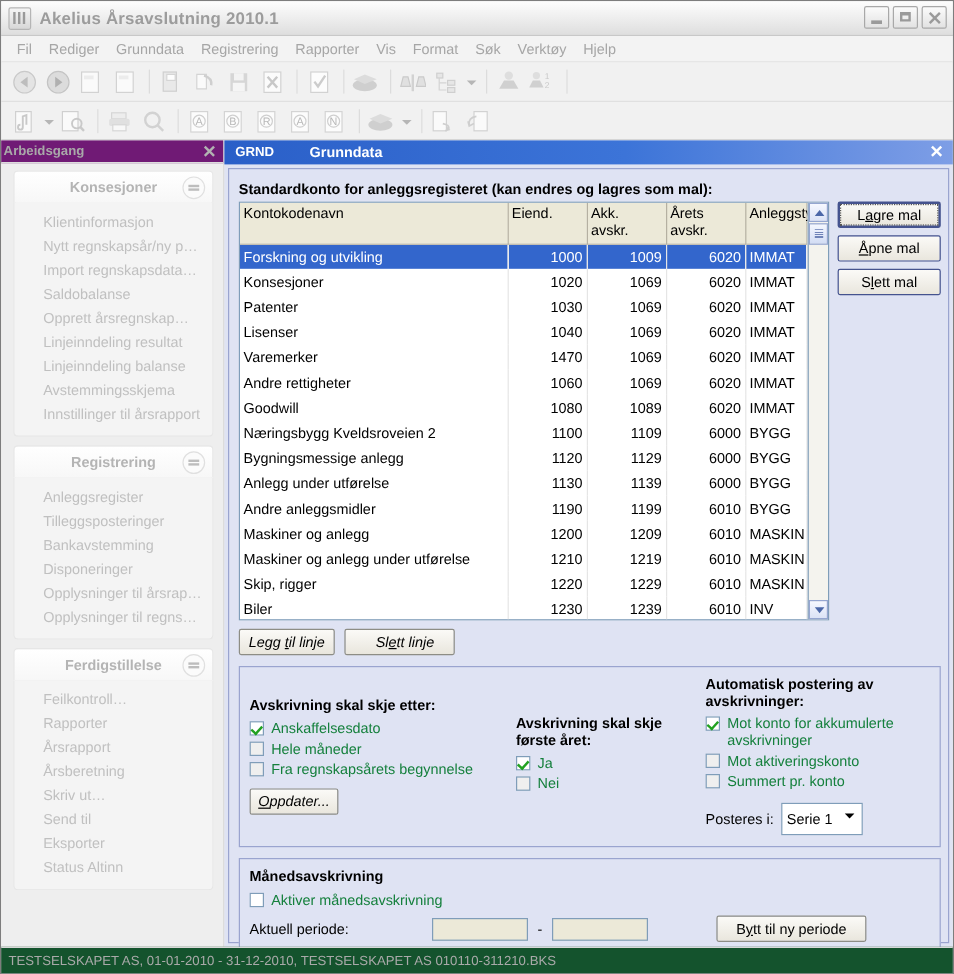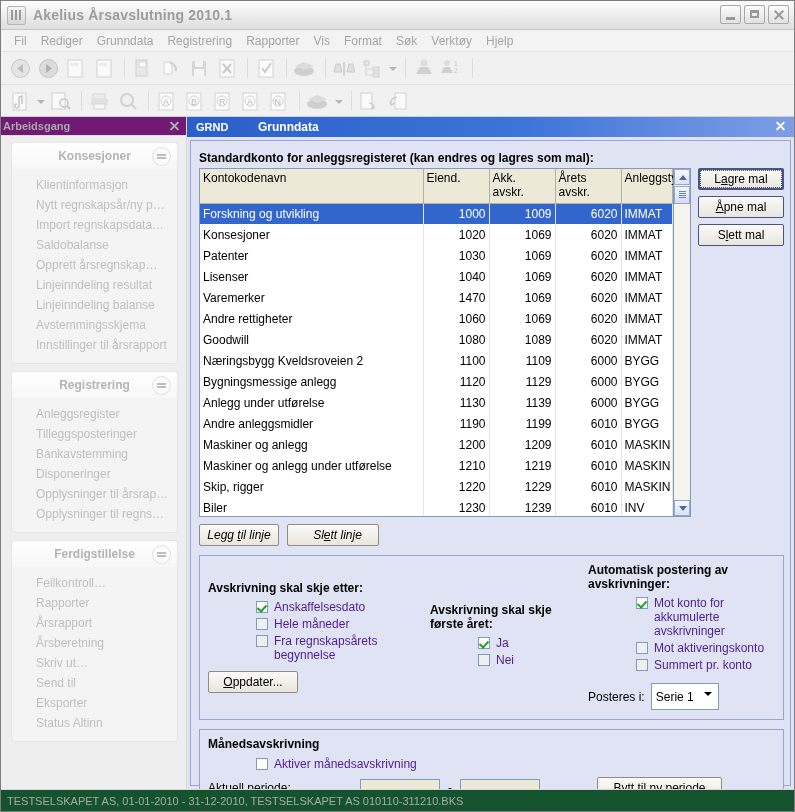--- a/index.html
+++ b/index.html
@@ -225,21 +225,21 @@
   .row-btns{display:flex;gap:8px;margin:7px 0 0 8px;font-style:italic;}
   .row-btns .btn{width:80px;}
   .row-btns .btn.w2{width:92px;padding-left:15px;}
   
   .optbox{
     margin:9px 6px 0 8px;border:1px solid #9aa4cf;background:#dfe3f3;
     padding:7px 8px 9px 8px;display:flex;align-items:center;
   }
   .optcol{padding-right:10px;}
   .optcol h4{margin:0 0 5px 0;font-size:12px;font-weight:bold;color:#000;}
-  .chk{display:flex;align-items:flex-start;margin-bottom:3px;font-size:12px;color:#4c1d95;margin-left:48px;}
+  .chk{display:flex;align-items:flex-start;margin-bottom:3px;font-size:12px;color:#15803d;}
   .box{
     width:12px;height:12px;flex:0 0 12px;box-sizing:border-box;
     border:1px solid #7f9db9;background:#fff;margin-right:6px;margin-top:1px;position:relative;
   }
   .box.off{background:#efefef;}
   .box.on:after{
     content:"";position:absolute;left:2px;top:1px;width:4px;height:7px;
     border:2px solid #21a121;border-top:none;border-left:none;
     transform:rotate(42deg);
   }
@@ -736,21 +736,21 @@
               <span>Anskaffelsesdato</span>
             </div>
             <div class="chk">
               <span class="box off"></span>
               <span>Hele måneder</span>
             </div>
             <div class="chk">
               <span class="box off"></span>
               <span>Fra regnskapsårets begynnelse</span>
             </div>
-            <div class="btn plain" style="width:90px;margin-top:9px;"><span></span><u>O</u><span>ppdater...</span></div>
+            <div class="btn plain" style="width:74px;margin-top:9px;font-style:italic;"><span></span><u>O</u><span>ppdater...</span></div>
           </div>
 
           <div class="optcol" style="width:148px;flex:0 0 148px;">
             <h4>
               <span>Avskrivning skal skje</span><br>
               <span>første året:</span>
             </h4>
             <div class="chk">
               <span class="box on"></span>
               <span>Ja</span>

